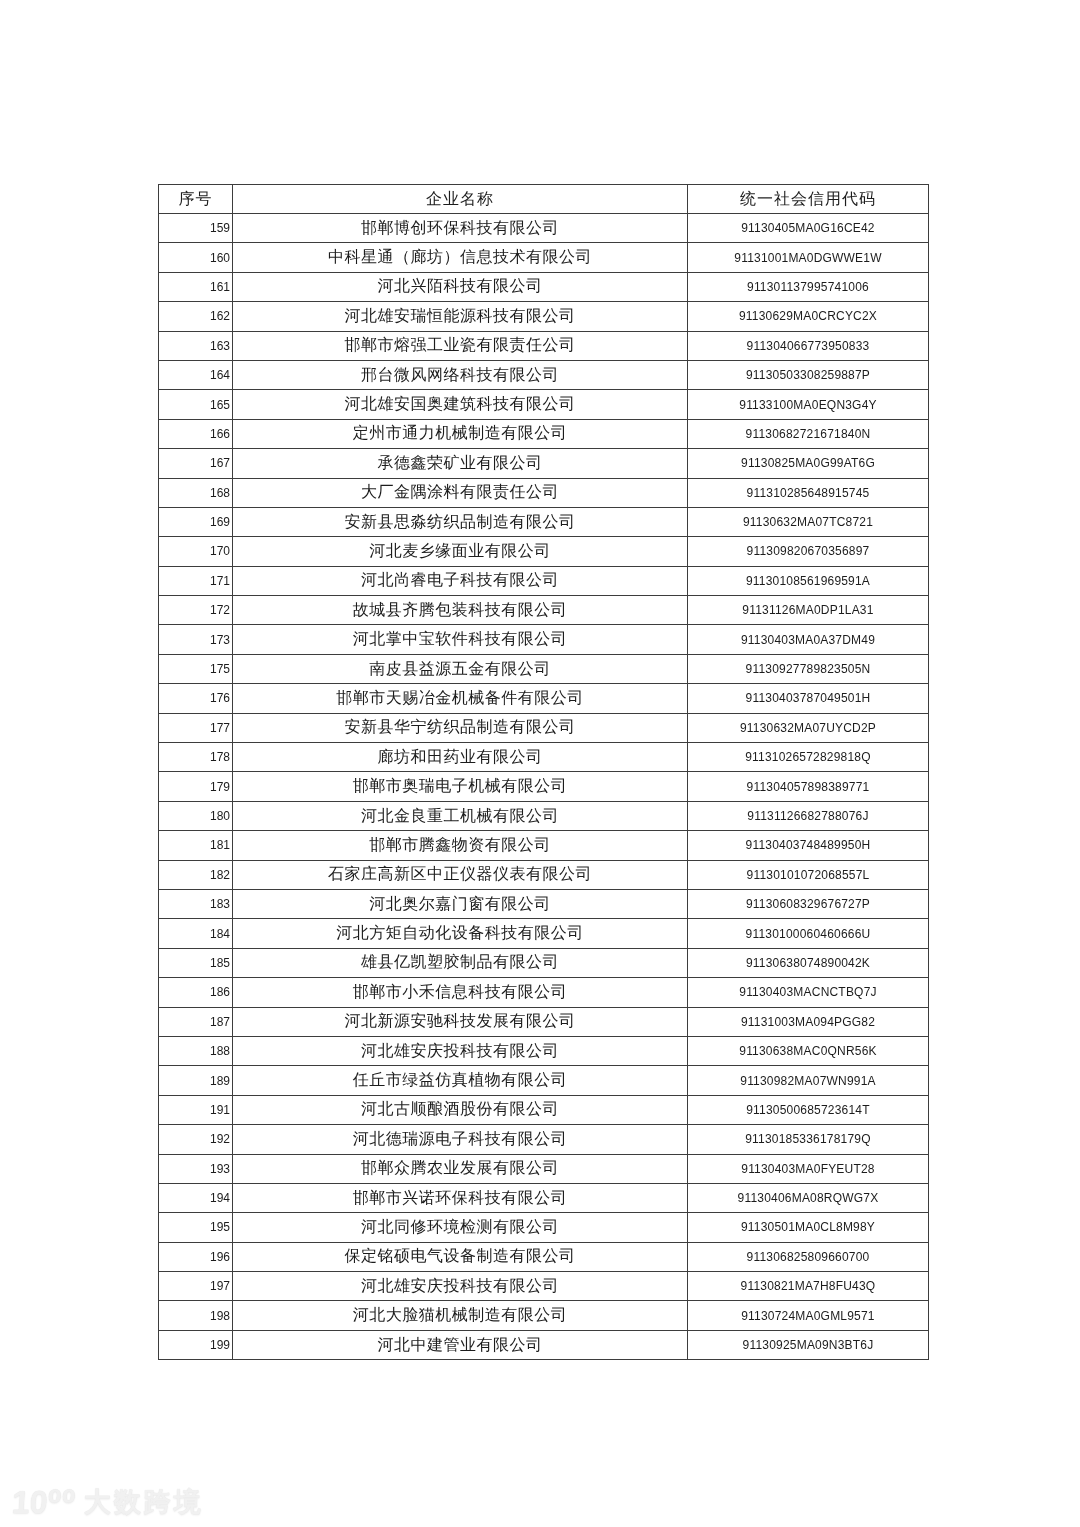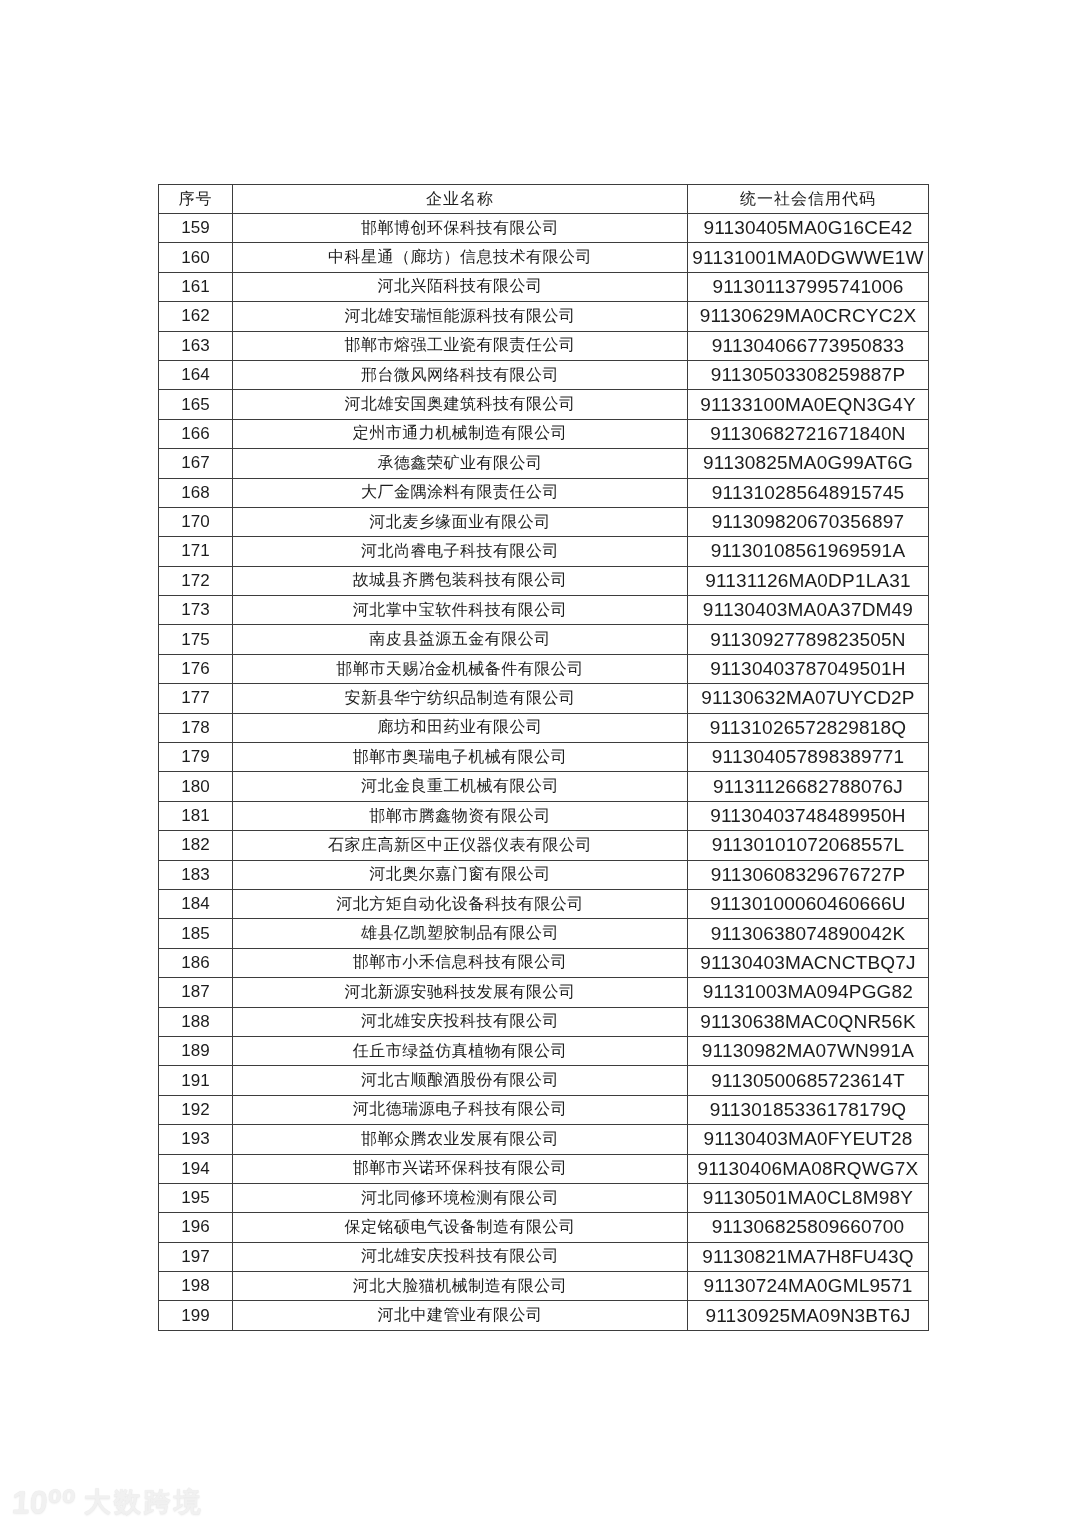--- a/index.html
+++ b/index.html
@@ -40,28 +40,29 @@
   }
   .company-table th {
     height: 28px;
     font-weight: normal;
     letter-spacing: 1px;
   }
   .company-table td {
     height: 28.4px;
   }
   .company-table td.cell-no {
-    font-size: 17px;
+    font-size: 12px;
+    text-align: right;
   }
   .company-table td.cell-name {
     letter-spacing: 0.5px;
     text-align: center;
   }
   .company-table td.cell-code {
-    font-size: 19px;
+    font-size: 12px;
     letter-spacing: 0.2px;
   }
   .watermark {
     position: absolute;
     left: 12px;
     top: 1484px;
     display: flex;
     align-items: center;
     gap: 8px;
     color: #f1f1f1;
@@ -141,20 +142,25 @@
         <td class="cell-no">167</td>
         <td class="cell-name">承德鑫荣矿业有限公司</td>
         <td class="cell-code">91130825MA0G99AT6G</td>
       </tr>
       <tr>
         <td class="cell-no">168</td>
         <td class="cell-name">大厂金隅涂料有限责任公司</td>
         <td class="cell-code">911310285648915745</td>
       </tr>
       <tr>
+        <td class="cell-no">169</td>
+        <td class="cell-name">安新县思淼纺织品制造有限公司</td>
+        <td class="cell-code">91130632MA07TC8721</td>
+      </tr>
+      <tr>
         <td class="cell-no">170</td>
         <td class="cell-name">河北麦乡缘面业有限公司</td>
         <td class="cell-code">911309820670356897</td>
       </tr>
       <tr>
         <td class="cell-no">171</td>
         <td class="cell-name">河北尚睿电子科技有限公司</td>
         <td class="cell-code">91130108561969591A</td>
       </tr>
       <tr>

